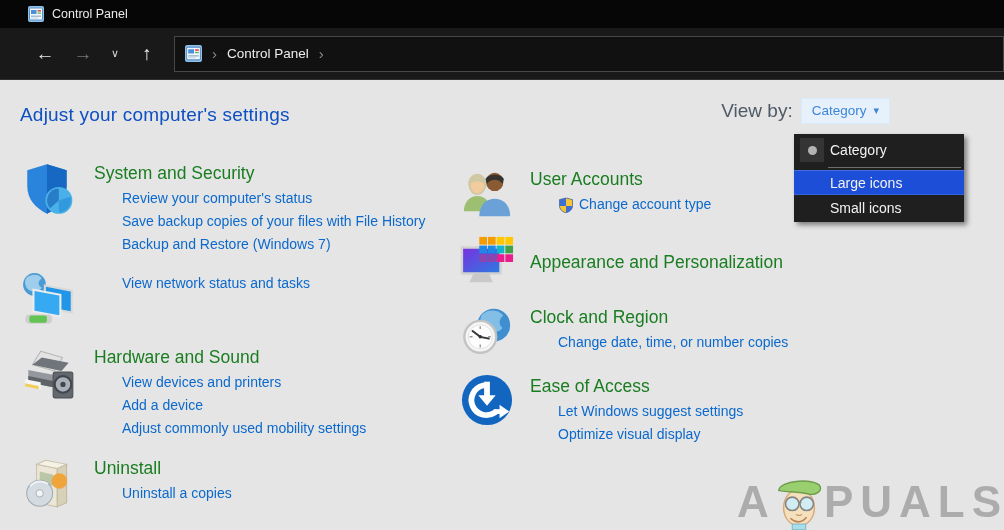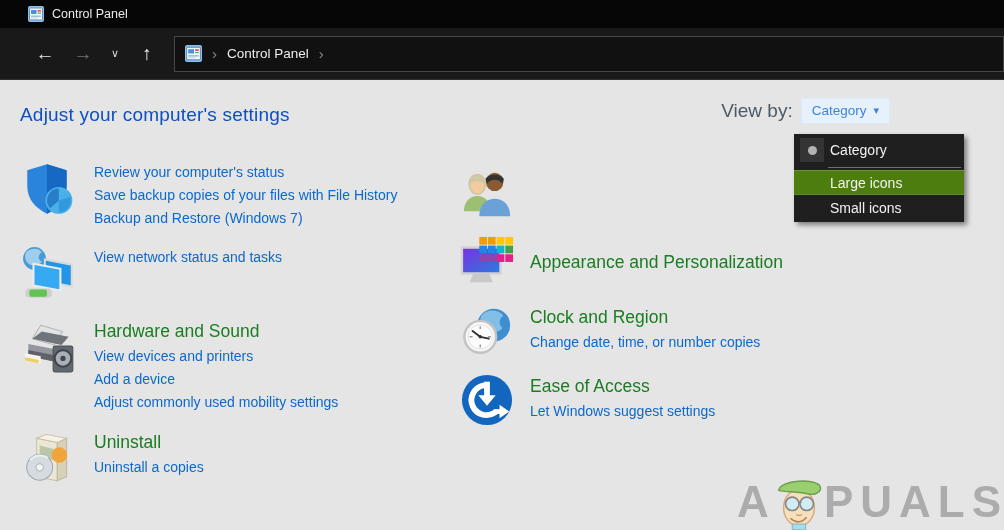--- a/index.html
+++ b/index.html
@@ -35,30 +35,30 @@
   .columns{display:flex;padding-left:20px;margin-top:34px;}
   .col-left{width:440px;flex:none;}
   .col-right{flex:1;padding-top:6px;}
   .section{display:flex;margin-bottom:15px;}
   .section.centered{align-items:center;}
   .cat-icon{width:58px;height:58px;margin-right:16px;flex:none;}
   .col-right .cat-icon{width:54px;height:54px;}
   .cat-icon svg{width:100%;height:100%;}
   .cat-text{padding-top:1px;}
   .cat-header{display:inline-block;color:var(--green,#1a7d21);font-size:17.5px;margin:2px 0 3px;cursor:pointer;text-decoration:none;}
-  .cat-link{display:flex;align-items:center;gap:5px;color:var(--link-blue,#0b69cd);font-size:14px;line-height:23px;cursor:pointer;text-decoration:none;}
+  .cat-link{display:flex;align-items:center;gap:5px;color:var(--link-blue,#0b69cd);font-size:14px;line-height:23px;cursor:pointer;text-decoration:none;margin-left:28px;}
   .inline-shield{width:16px;height:16px;display:inline-flex;flex:none;}
   .inline-shield svg{width:100%;height:100%;}
   
   .menu{position:absolute;left:794px;top:134px;width:170px;background:#1f1f1f;z-index:20;
     box-shadow:3px 3px 5px rgba(0,0,0,.45);padding:1px 0 2px;}
   .menu-row{position:relative;height:25px;display:flex;align-items:center;color:#f2f2f2;
     font-size:14px;padding-left:36px;cursor:pointer;}
   .menu-row.first{height:30px;}
-  .menu-row.highlighted{background:#4d7c0f;box-shadow:inset 0 1px 0 rgba(255,255,255,.18),inset 0 -1px 0 rgba(255,255,255,.12);}
+  .menu-row.highlighted{background:#1d4ed8;box-shadow:inset 0 1px 0 rgba(255,255,255,.18),inset 0 -1px 0 rgba(255,255,255,.12);}
   .gutter{position:absolute;left:6px;top:3px;width:24px;height:24px;background:#343434;
     display:flex;align-items:center;justify-content:center;}
   .dot{width:9px;height:9px;border-radius:50%;background:#b3b3b3;}
   .menu-sep{height:1px;background:#6f6f6f;margin:2px 3px 2px 34px;}
   
   .watermark{position:absolute;right:-4px;bottom:0;display:flex;align-items:center;opacity:.78;z-index:5;}
   .wm-letters{font-size:44px;font-weight:800;color:#9d9d9d;letter-spacing:7px;line-height:1;}
   .wm-face{width:52px;height:56px;margin:0 -1px 0 -3px;}
 </style>
 </head>
@@ -117,21 +117,21 @@
   <div class="columns">
     <div class="col-left" id="col-left">
         <div class="section">
           <div class="cat-icon"><svg viewBox="0 0 56 56">
               <path d="M26 4l19 6v15c0 13-8 21-19 27C15 46 7 38 7 25V10z" fill="#2b84dc"></path>
               <path d="M26 4l19 6v15c0 13-8 21-19 27z" fill="#1668c2"></path>
               <circle cx="37.5" cy="39" r="13" fill="#49b0e8"></circle>
               <path d="M37.5 27.5a11.5 11.5 0 00-8.5 19l8.5-7.5z" fill="#1c6cbe" opacity=".75"></path>
               <path d="M37.5 50.5a11.5 11.5 0 0011-15l-11 3.5z" fill="#2f95dc" opacity=".85"></path>
             </svg></div>
-          <div class="cat-text"><a class="cat-link">Review your computer's status</a><a class="cat-link">Save backup copies of your files with File History</a><a class="cat-link">Backup and Restore (Windows 7)</a></div>
+          <div class="cat-text"><a class="cat-header">System and Security</a><a class="cat-link">Review your computer's status</a><a class="cat-link">Save backup copies of your files with File History</a><a class="cat-link">Backup and Restore (Windows 7)</a></div>
         </div>
         <div class="section">
           <div class="cat-icon"><svg viewBox="0 0 56 56">
               <circle cx="14" cy="13" r="11" fill="#4a9ad4"></circle>
               <path d="M6 7c3-4 12-5 15 0-4 3-4 7 0 9-2 5-11 5-14 1-2-3-3-7-1-10z" fill="#a8d4ee" opacity=".9"></path>
               <path d="M24 14l26 5v21l-26-5z" fill="#2196e8" stroke="#d9d9d9" stroke-width="2"></path>
               <path d="M13 18l26 5v21l-26-5z" fill="#35aaf2" stroke="#ececec" stroke-width="2"></path>
               <rect x="5" y="42" width="26" height="9" rx="4" fill="#cfcfcf"></rect>
               <rect x="9" y="43" width="17" height="7" rx="2" fill="#62c452"></rect>
             </svg></div>
@@ -169,20 +169,28 @@
         <div class="section">
           <div class="cat-icon"><svg viewBox="0 0 56 56">
               <path d="M9 21c-2-8 4-13 9-13s11 5 9 13c-1 5-4 9-9 9s-8-4-9-9z" fill="#cfc8a4"></path>
               <ellipse cx="18" cy="20" rx="7" ry="8.5" fill="#f2cc9e"></ellipse>
               <path d="M10 15c2-4.5 14-4.5 16 0l-2 3c-3-3-9-3-12 0z" fill="#cfc8a4"></path>
               <path d="M4 47c0-10 6.5-16 14-16s14 6 14 16z" fill="#9cbf72"></path>
               <ellipse cx="36" cy="16.5" rx="9" ry="9.5" fill="#8a5a32"></ellipse>
               <path d="M26.5 14c1.5-6.5 17.5-6.5 19 0l-1.5 4.5c-4-5.5-12-5.5-16 0z" fill="#35332f"></path>
               <path d="M20 52c0-11.5 7-18 16-18s16 6.5 16 18z" fill="#6aa2d8"></path>
             </svg></div>
+          <div class="cat-text"><a class="cat-header">User Accounts</a><a class="cat-link"><span class="inline-shield">
+                <svg viewBox="0 0 16 16">
+                  <path d="M8 1l6.5 1.6v5.9c0 4.5-3.5 6.6-6.5 7.3-3-.7-6.5-2.8-6.5-7.3V2.6z" fill="#3f6fd1"></path>
+                  <path d="M8 1l6.5 1.6v5.9l-.02.5H8z" fill="#f7c536"></path>
+                  <path d="M8 9H1.55C2 12.7 5 14.9 8 15.8z" fill="#f7c536"></path>
+                  <path d="M8 1l6.5 1.6v5.9c0 4.5-3.5 6.6-6.5 7.3-3-.7-6.5-2.8-6.5-7.3V2.6z" fill="none" stroke="#2f539c" stroke-width=".6"></path>
+                </svg>
+              </span>Change account type</a></div>
         </div>
         <div class="section centered">
           <div class="cat-icon"><svg viewBox="0 0 56 56">
               <defs>
                 <linearGradient id="pg1" x1="0" y1="0" x2="1" y2="1">
                   <stop offset="0" stop-color="#7b2fe0"></stop>
                   <stop offset="1" stop-color="#2a7de1"></stop>
                 </linearGradient>
               </defs>
               <path d="M2 13h40v27H2z" fill="url(#pg1)" stroke="#d2d2d2" stroke-width="2.5"></path>
@@ -219,21 +227,21 @@
         </div>
         <div class="section">
           <div class="cat-icon"><svg viewBox="0 0 56 56">
               <circle cx="28" cy="28" r="26" fill="#1266c0"></circle>
               <path d="M24 13a15.5 15.5 0 1012 28" fill="none" stroke="#fff" stroke-width="6" stroke-linecap="round"></path>
               <path d="M28 9v17" stroke="#fff" stroke-width="6"></path>
               <path d="M19 23l9 11 9-11z" fill="#fff"></path>
               <path d="M35 40h7" stroke="#fff" stroke-width="5"></path>
               <path d="M41 33l10 7-10 7z" fill="#fff"></path>
             </svg></div>
-          <div class="cat-text"><a class="cat-header">Ease of Access</a><a class="cat-link">Let Windows suggest settings</a></div>
+          <div class="cat-text"><a class="cat-header">Ease of Access</a><a class="cat-link">Let Windows suggest settings</a><a class="cat-link">Optimize visual display</a></div>
         </div>
       </div>
   </div>
 </div>
 
 <div class="menu" id="view-menu">
     <div class="menu-row first">
       <span class="gutter">
         <span class="dot"></span>
       </span>

